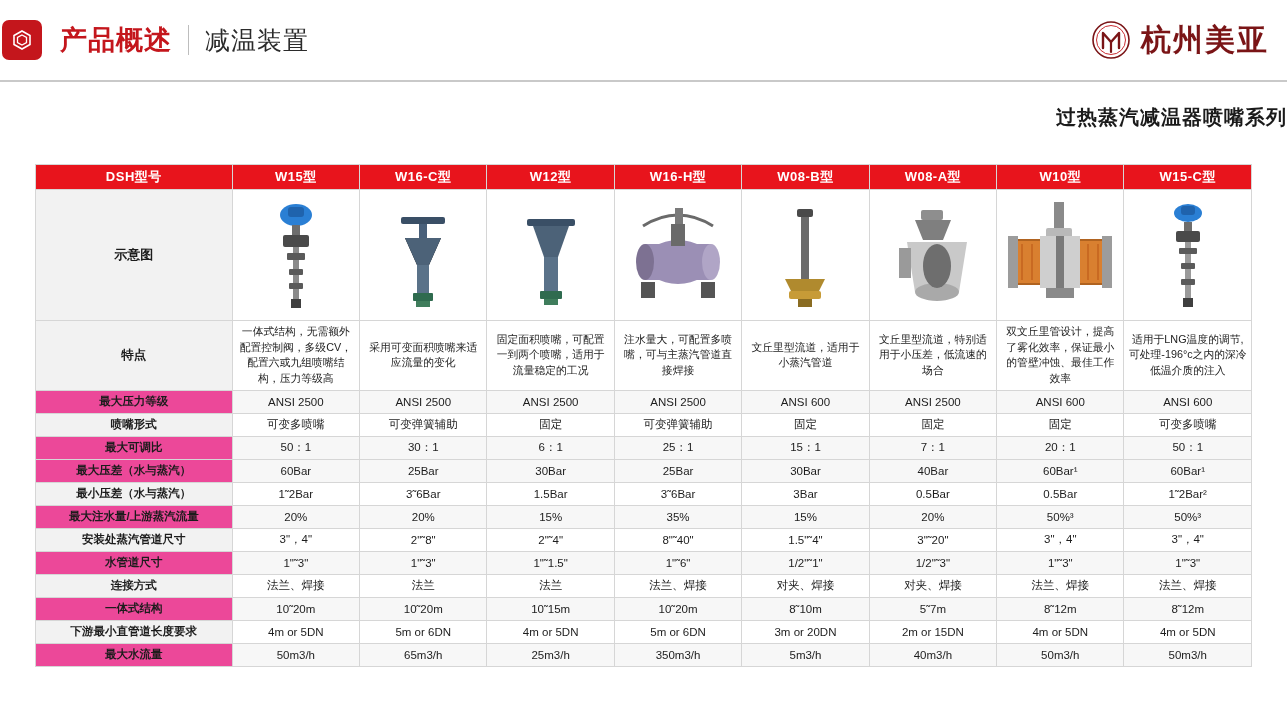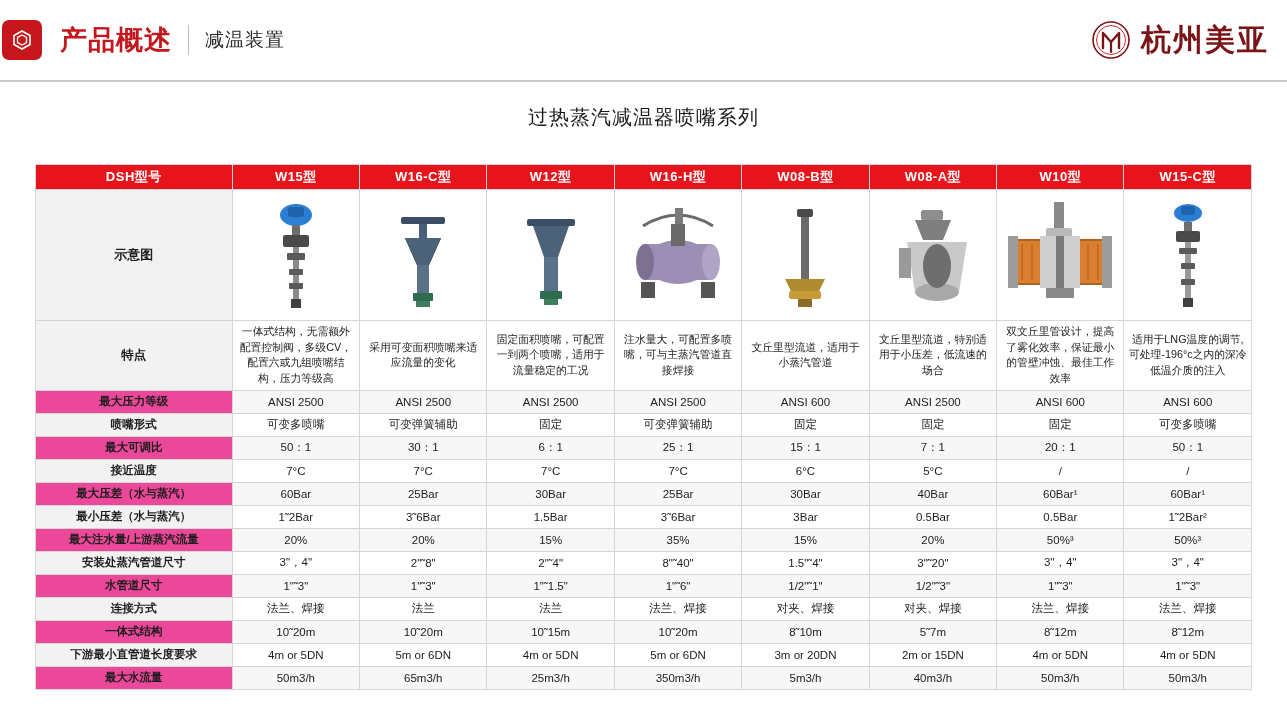--- a/index.html
+++ b/index.html
@@ -36,21 +36,21 @@
     font-weight: bold;
     letter-spacing: 1px;
   }
   .title-divider {
     width: 1px;
     height: 30px;
     background: #bdbdbd;
     margin: 0 16px;
   }
   .title-sub {
-    font-size: 19px;
+    font-size: 25px;
     color: #2b2b2b;
     letter-spacing: 1px;
   }
   .brand {
     margin-left: auto;
     display: flex;
     align-items: center;
   }
   .brand-mark {
     width: 44px; height: 44px;
@@ -59,23 +59,23 @@
   }
   .brand-name {
     font-size: 30px;
     color: #7a1416;
     font-weight: bold;
     letter-spacing: 2px;
   }
 
   
   .doc-title {
-    text-align: center;
+    text-align: right;
     font-size: 20px;
-    font-weight: normal;
+    font-weight: bold;
     color: #1a1a1a;
     margin-top: 22px;
     letter-spacing: 1px;
   }
 
   
   .table-wrap {
     position: absolute;
     left: 35px;
     top: 164px;
@@ -350,31 +350,20 @@
           <td>50：1</td>
           <td>30：1</td>
           <td>6：1</td>
           <td>25：1</td>
           <td>15：1</td>
           <td>7：1</td>
           <td>20：1</td>
           <td>50：1</td>
         </tr>
 
-        <tr class="data">
-          <td class="row-label">接近温度</td>
-          <td>7°C</td>
-          <td>7°C</td>
-          <td>7°C</td>
-          <td>7°C</td>
-          <td>6°C</td>
-          <td>5°C</td>
-          <td>/</td>
-          <td>/</td>
-        </tr>
 
         <tr class="data alt">
           <td class="row-label">最大压差（水与蒸汽）</td>
           <td>60Bar</td>
           <td>25Bar</td>
           <td>30Bar</td>
           <td>25Bar</td>
           <td>30Bar</td>
           <td>40Bar</td>
           <td>60Bar¹</td>

